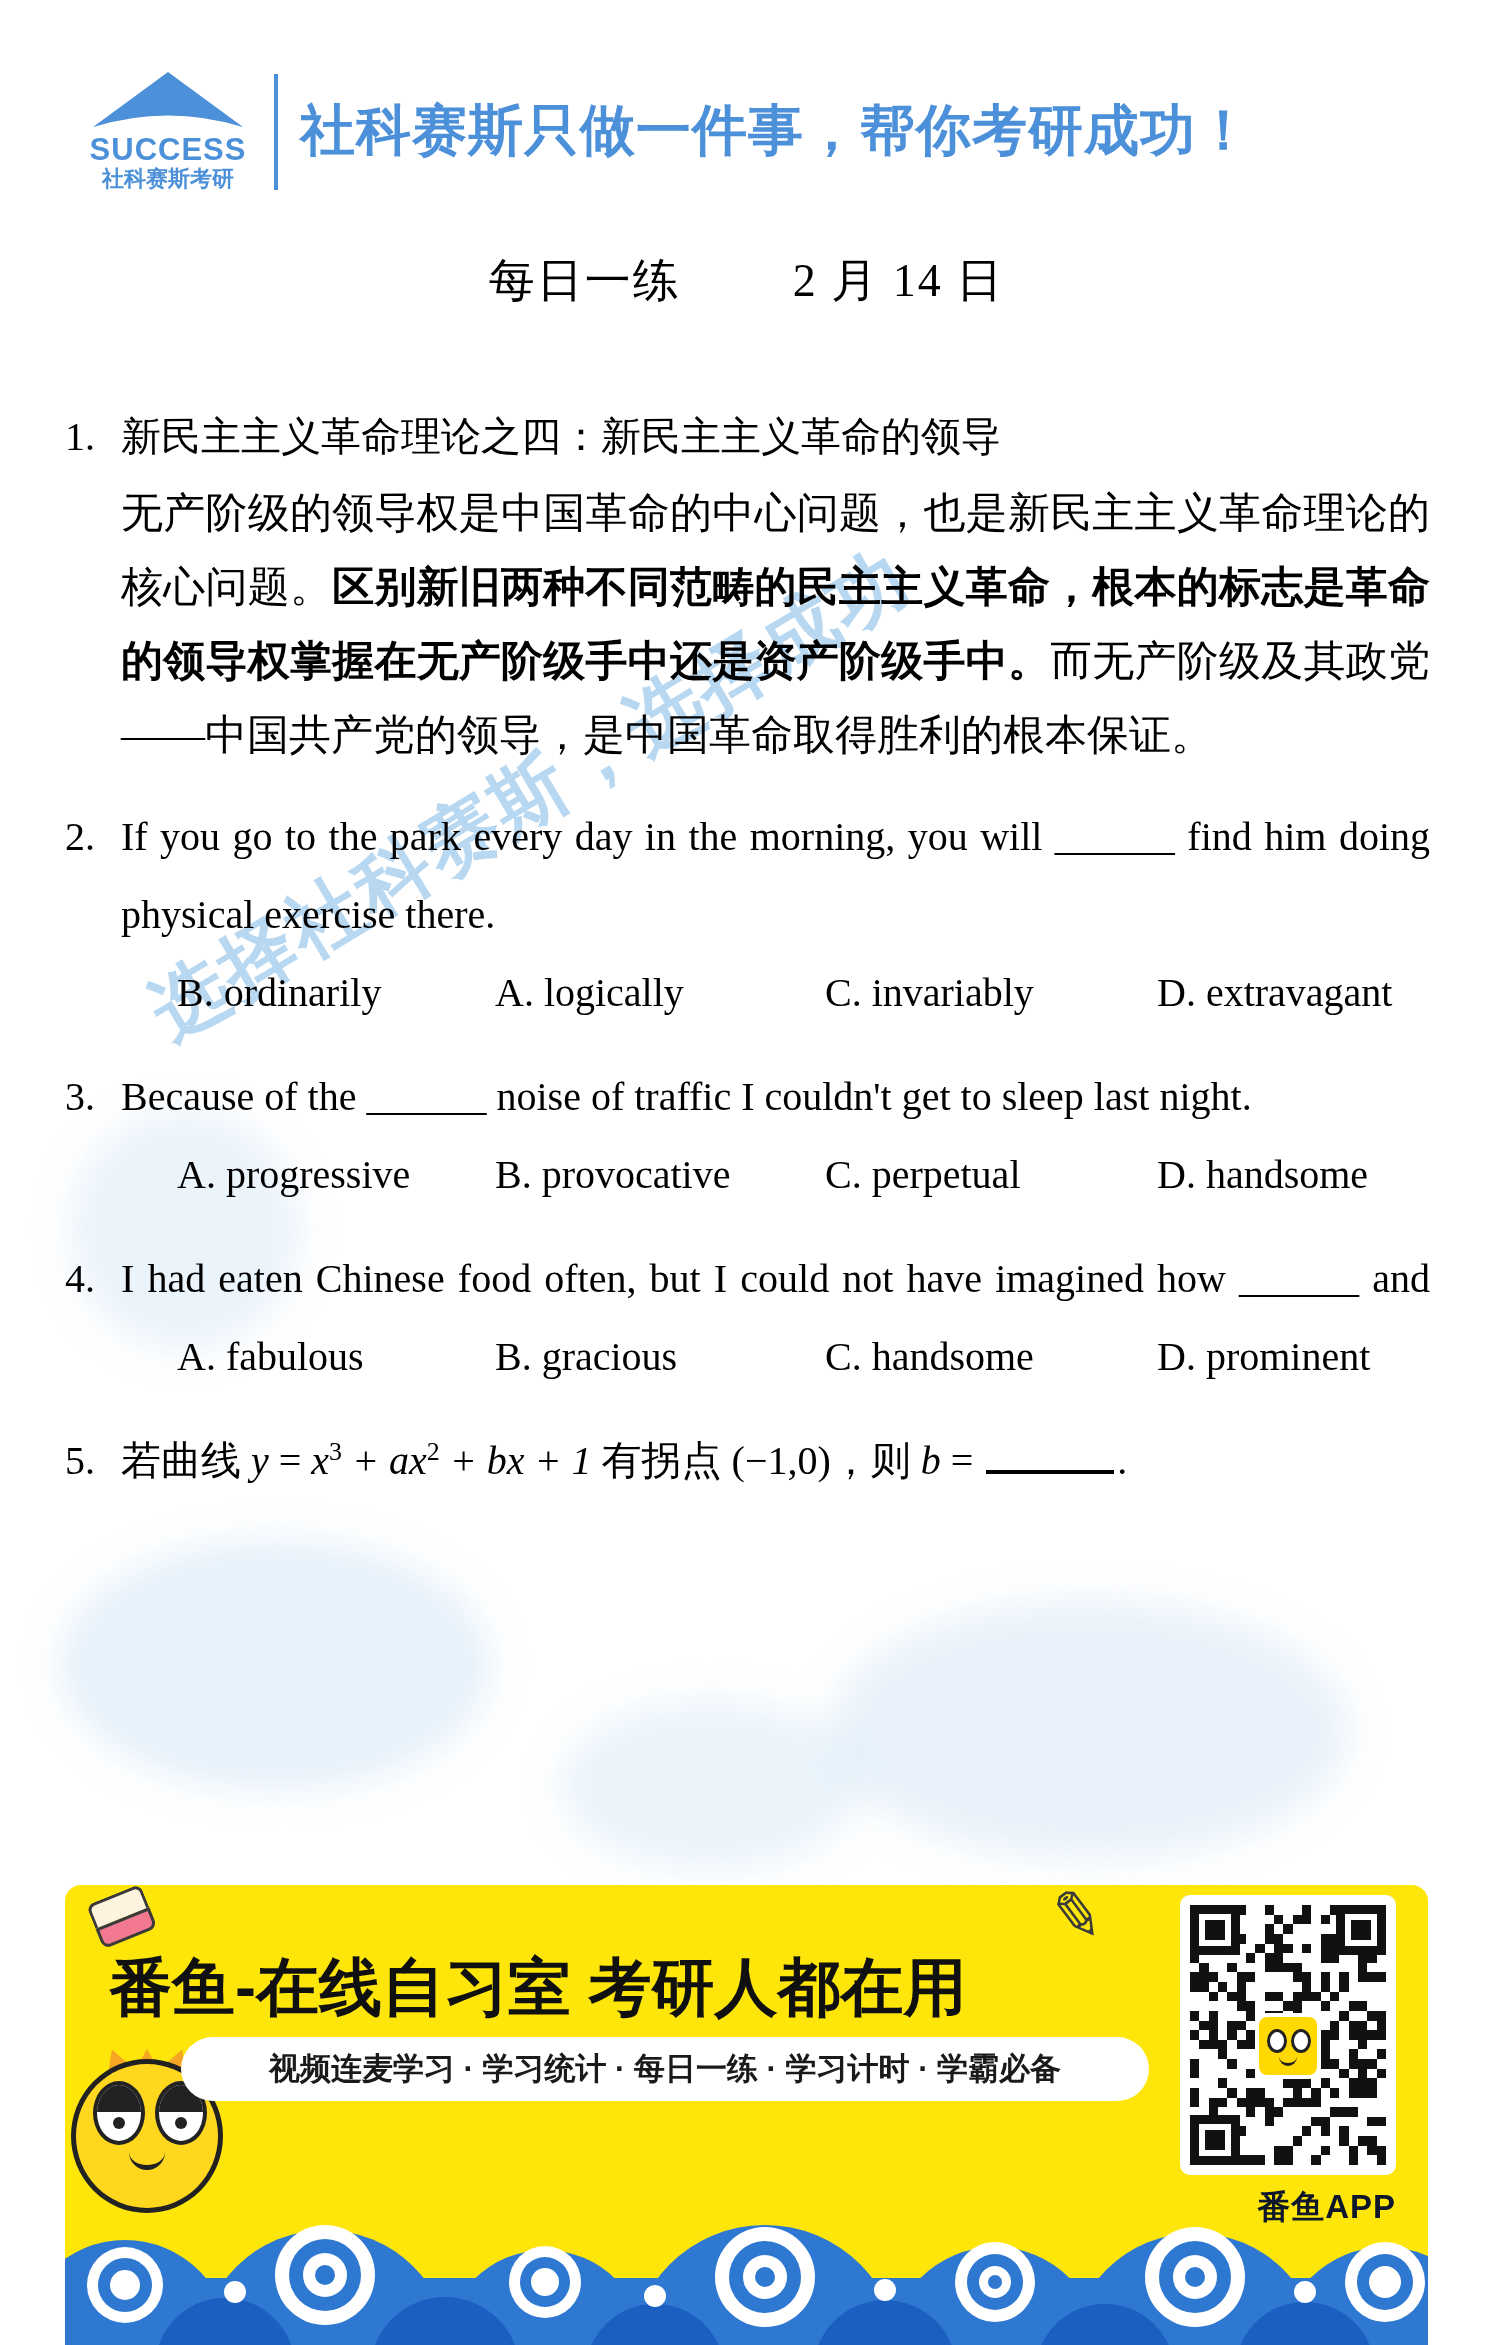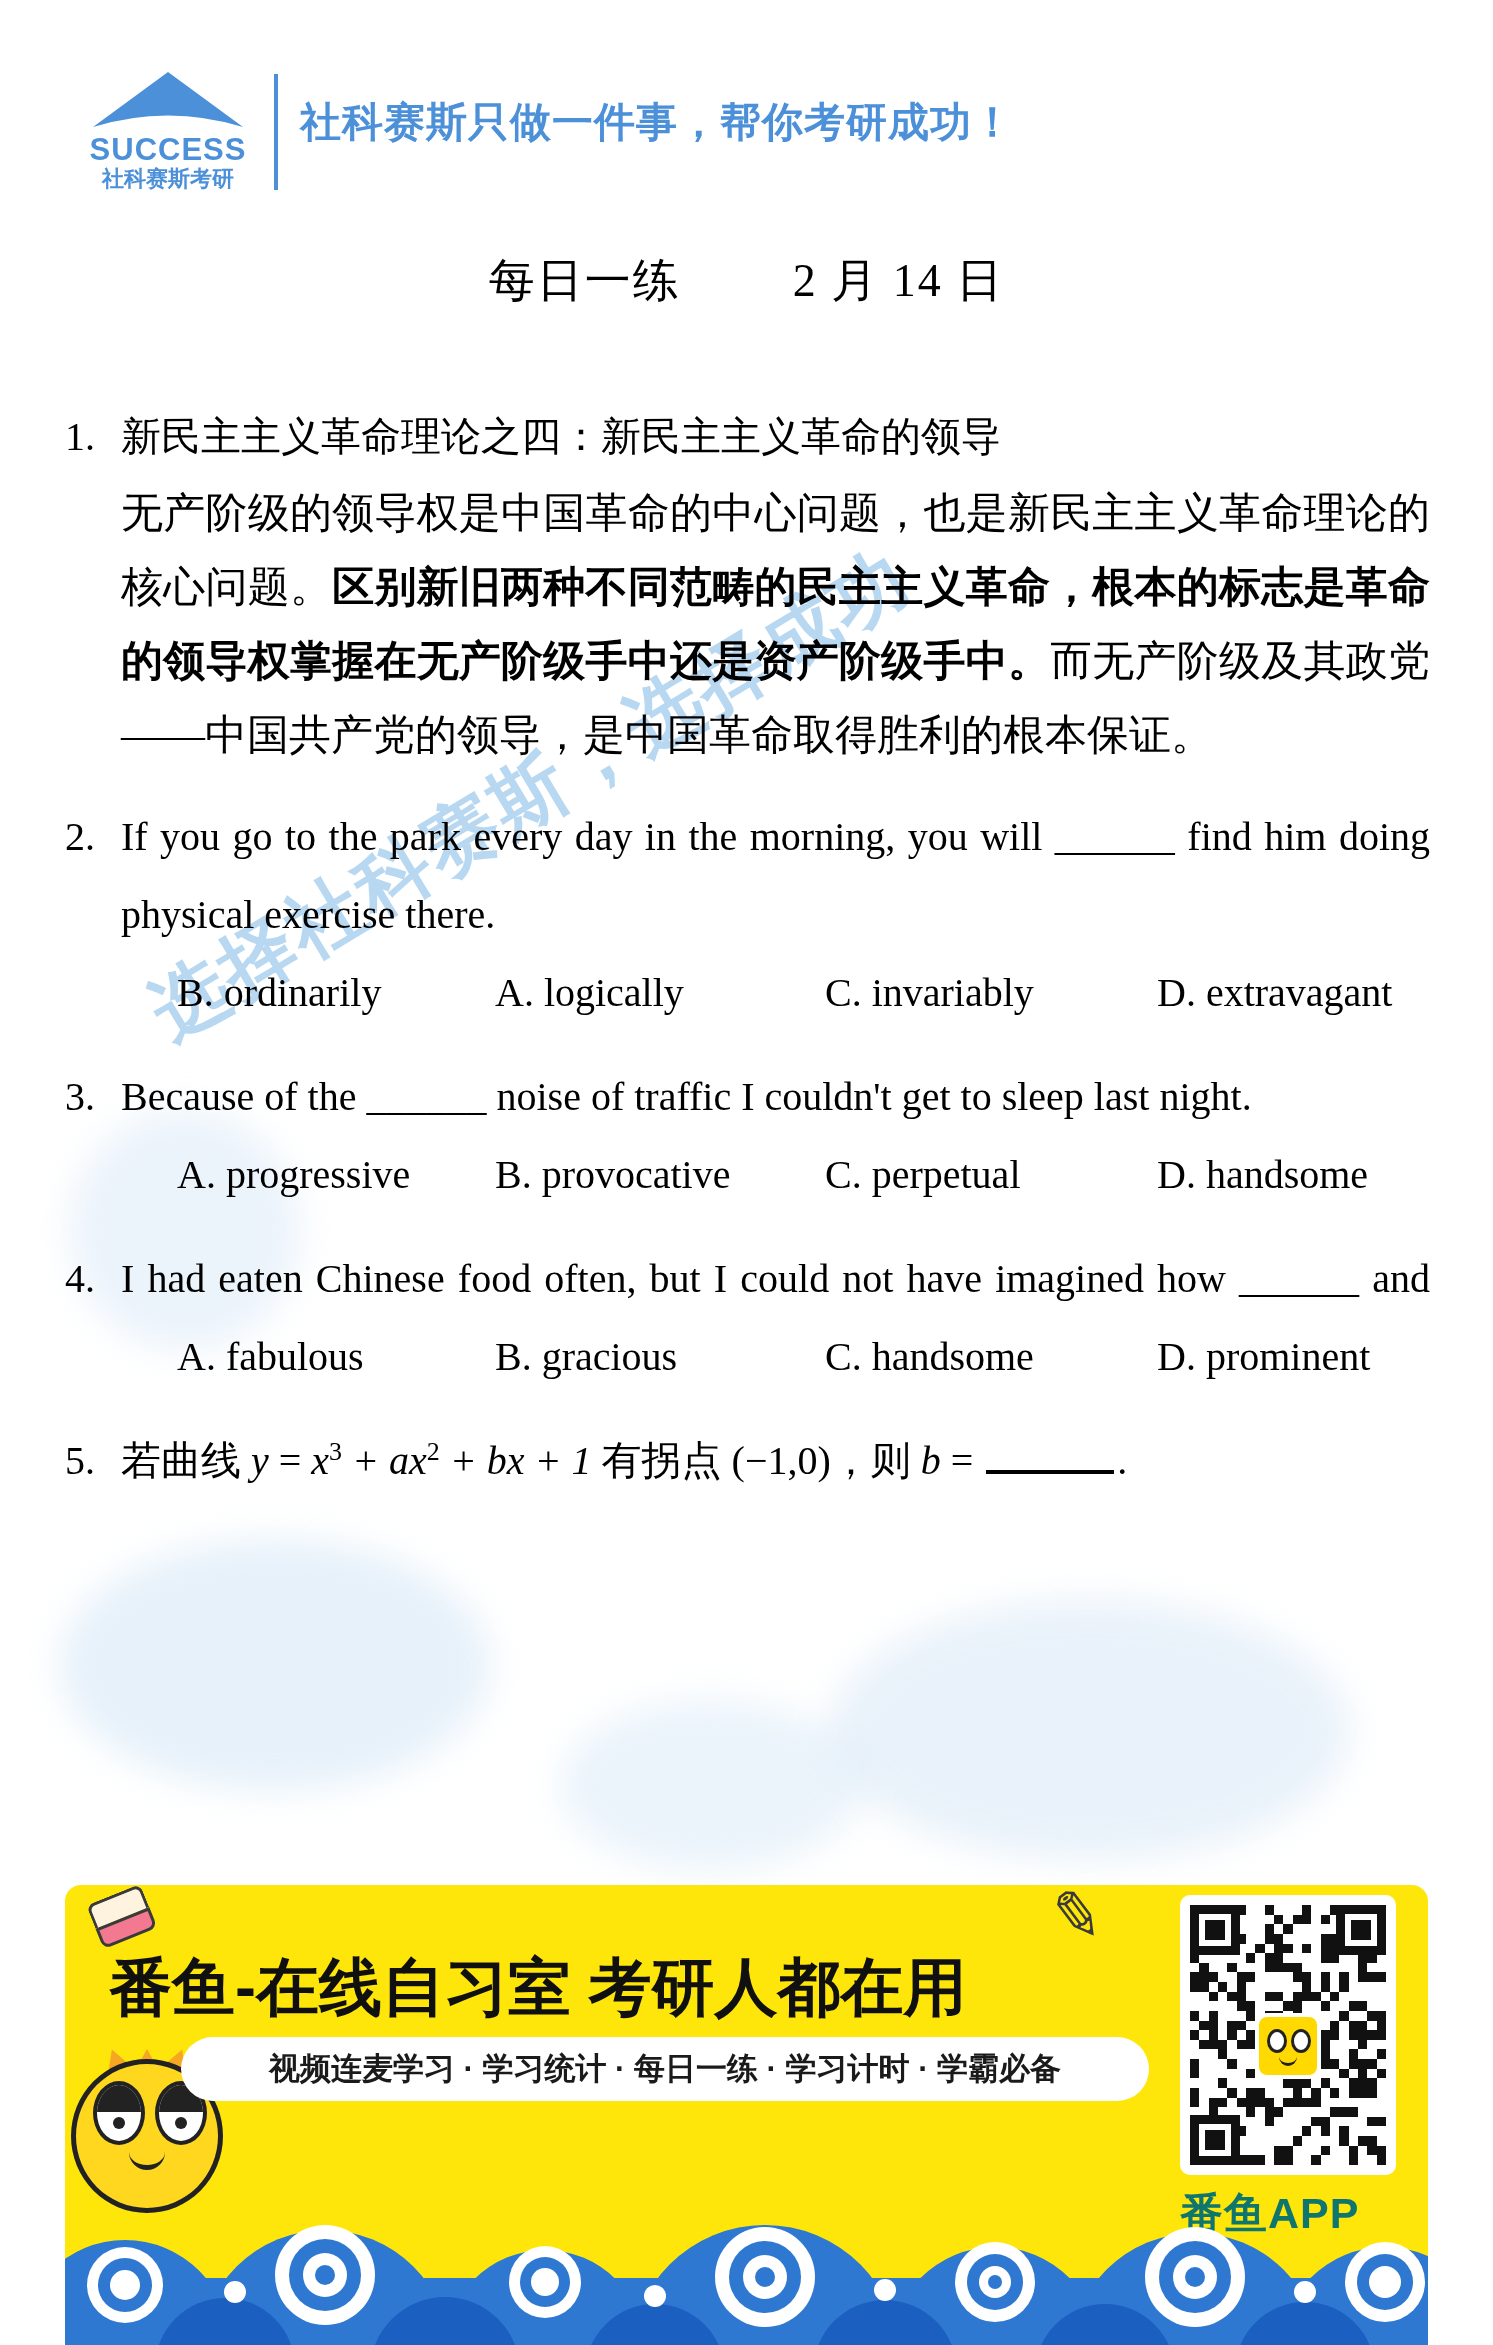--- a/index.html
+++ b/index.html
@@ -6,21 +6,21 @@
   .page{
     position:relative;width:1493px;height:2345px;background:#ffffff;
     font-family:"Liberation Serif", serif;color:#000;overflow:hidden;margin:0 auto;
   }
   
   .header{position:absolute;top:70px;left:88px;right:60px;display:flex;align-items:flex-start;}
   .logo{width:160px;text-align:center;color:#4b90d8;flex:none;}
   .logo-brand{font-family:"Liberation Sans",sans-serif;font-weight:bold;font-size:31px;letter-spacing:1px;line-height:1.05;}
   .logo-sub{font-family:"Liberation Sans",sans-serif;font-weight:bold;font-size:22px;line-height:1.1;}
   .hdr-divider{width:4px;height:116px;background:#4b90d8;margin:4px 22px 0 26px;flex:none;}
-  .slogan{font-family:"Liberation Sans",sans-serif;font-weight:bold;color:#4b90d8;font-size:41px;line-height:1.1;padding-top:30px;white-space:nowrap;letter-spacing:1px;}
+  .slogan{font-family:"Liberation Sans",sans-serif;font-weight:bold;color:#4b90d8;font-size:55px;line-height:1.1;padding-top:30px;white-space:nowrap;letter-spacing:1px;}
   
   .doc-title{position:absolute;top:250px;left:0;width:100%;text-align:center;font-size:46px;letter-spacing:2px;}
   .doc-title .gap{display:inline-block;width:112px;}
   
   .watermark{
     position:absolute;left:158px;top:968px;transform:rotate(-31deg);transform-origin:0 50%;
     font-family:"Liberation Sans",sans-serif;font-weight:bold;font-size:76px;letter-spacing:3px;
     color:rgba(166,206,237,0.8);white-space:nowrap;z-index:0;pointer-events:none;
   }
   .blob{position:absolute;border-radius:50%;filter:blur(18px);z-index:0;pointer-events:none;}
@@ -77,21 +77,21 @@
   .qr-modules i.on{background:#111;}
   .finder{position:absolute;width:50px;height:50px;border:9px solid #111;background:#fff;box-sizing:border-box;}
   .finder::after{content:"";position:absolute;left:6px;top:6px;right:6px;bottom:6px;background:#111;}
   .finder.tl{left:10px;top:10px;}
   .finder.tr{right:10px;top:10px;}
   .finder.bl{left:10px;bottom:10px;}
   .qr-center{position:absolute;left:50%;top:118px;width:66px;height:66px;margin-left:-33px;background:#ffd900;border-radius:12px;border:4px solid #fff;box-sizing:border-box;z-index:6;}
   .qr-center .feye{position:absolute;top:12px;width:14px;height:18px;background:#fff;border:3px solid #222;border-radius:50%;}
   .qr-center .feye.l{left:8px;} .qr-center .feye.r{left:32px;}
   .qr-center .fmouth{position:absolute;left:20px;top:38px;width:18px;height:8px;border-bottom:3px solid #222;border-radius:0 0 10px 10px;}
-  .qr-label{position:absolute;right:32px;top:300px;width:216px;text-align:left;color:#0f766e;font-weight:bold;font-size:43px;z-index:5;letter-spacing:1px;}
+  .qr-label{position:absolute;right:32px;top:300px;width:216px;text-align:right;color:#0f172a;font-weight:bold;font-size:33px;z-index:5;letter-spacing:1px;}
   
   .waves{position:absolute;left:0;right:0;bottom:0;height:215px;z-index:7;}
 </style>
 </head>
 <body>
 
 <div class="page">
 
   <div class="watermark">选择社科赛斯，选择成功</div>
   <div class="blob b1"></div>

